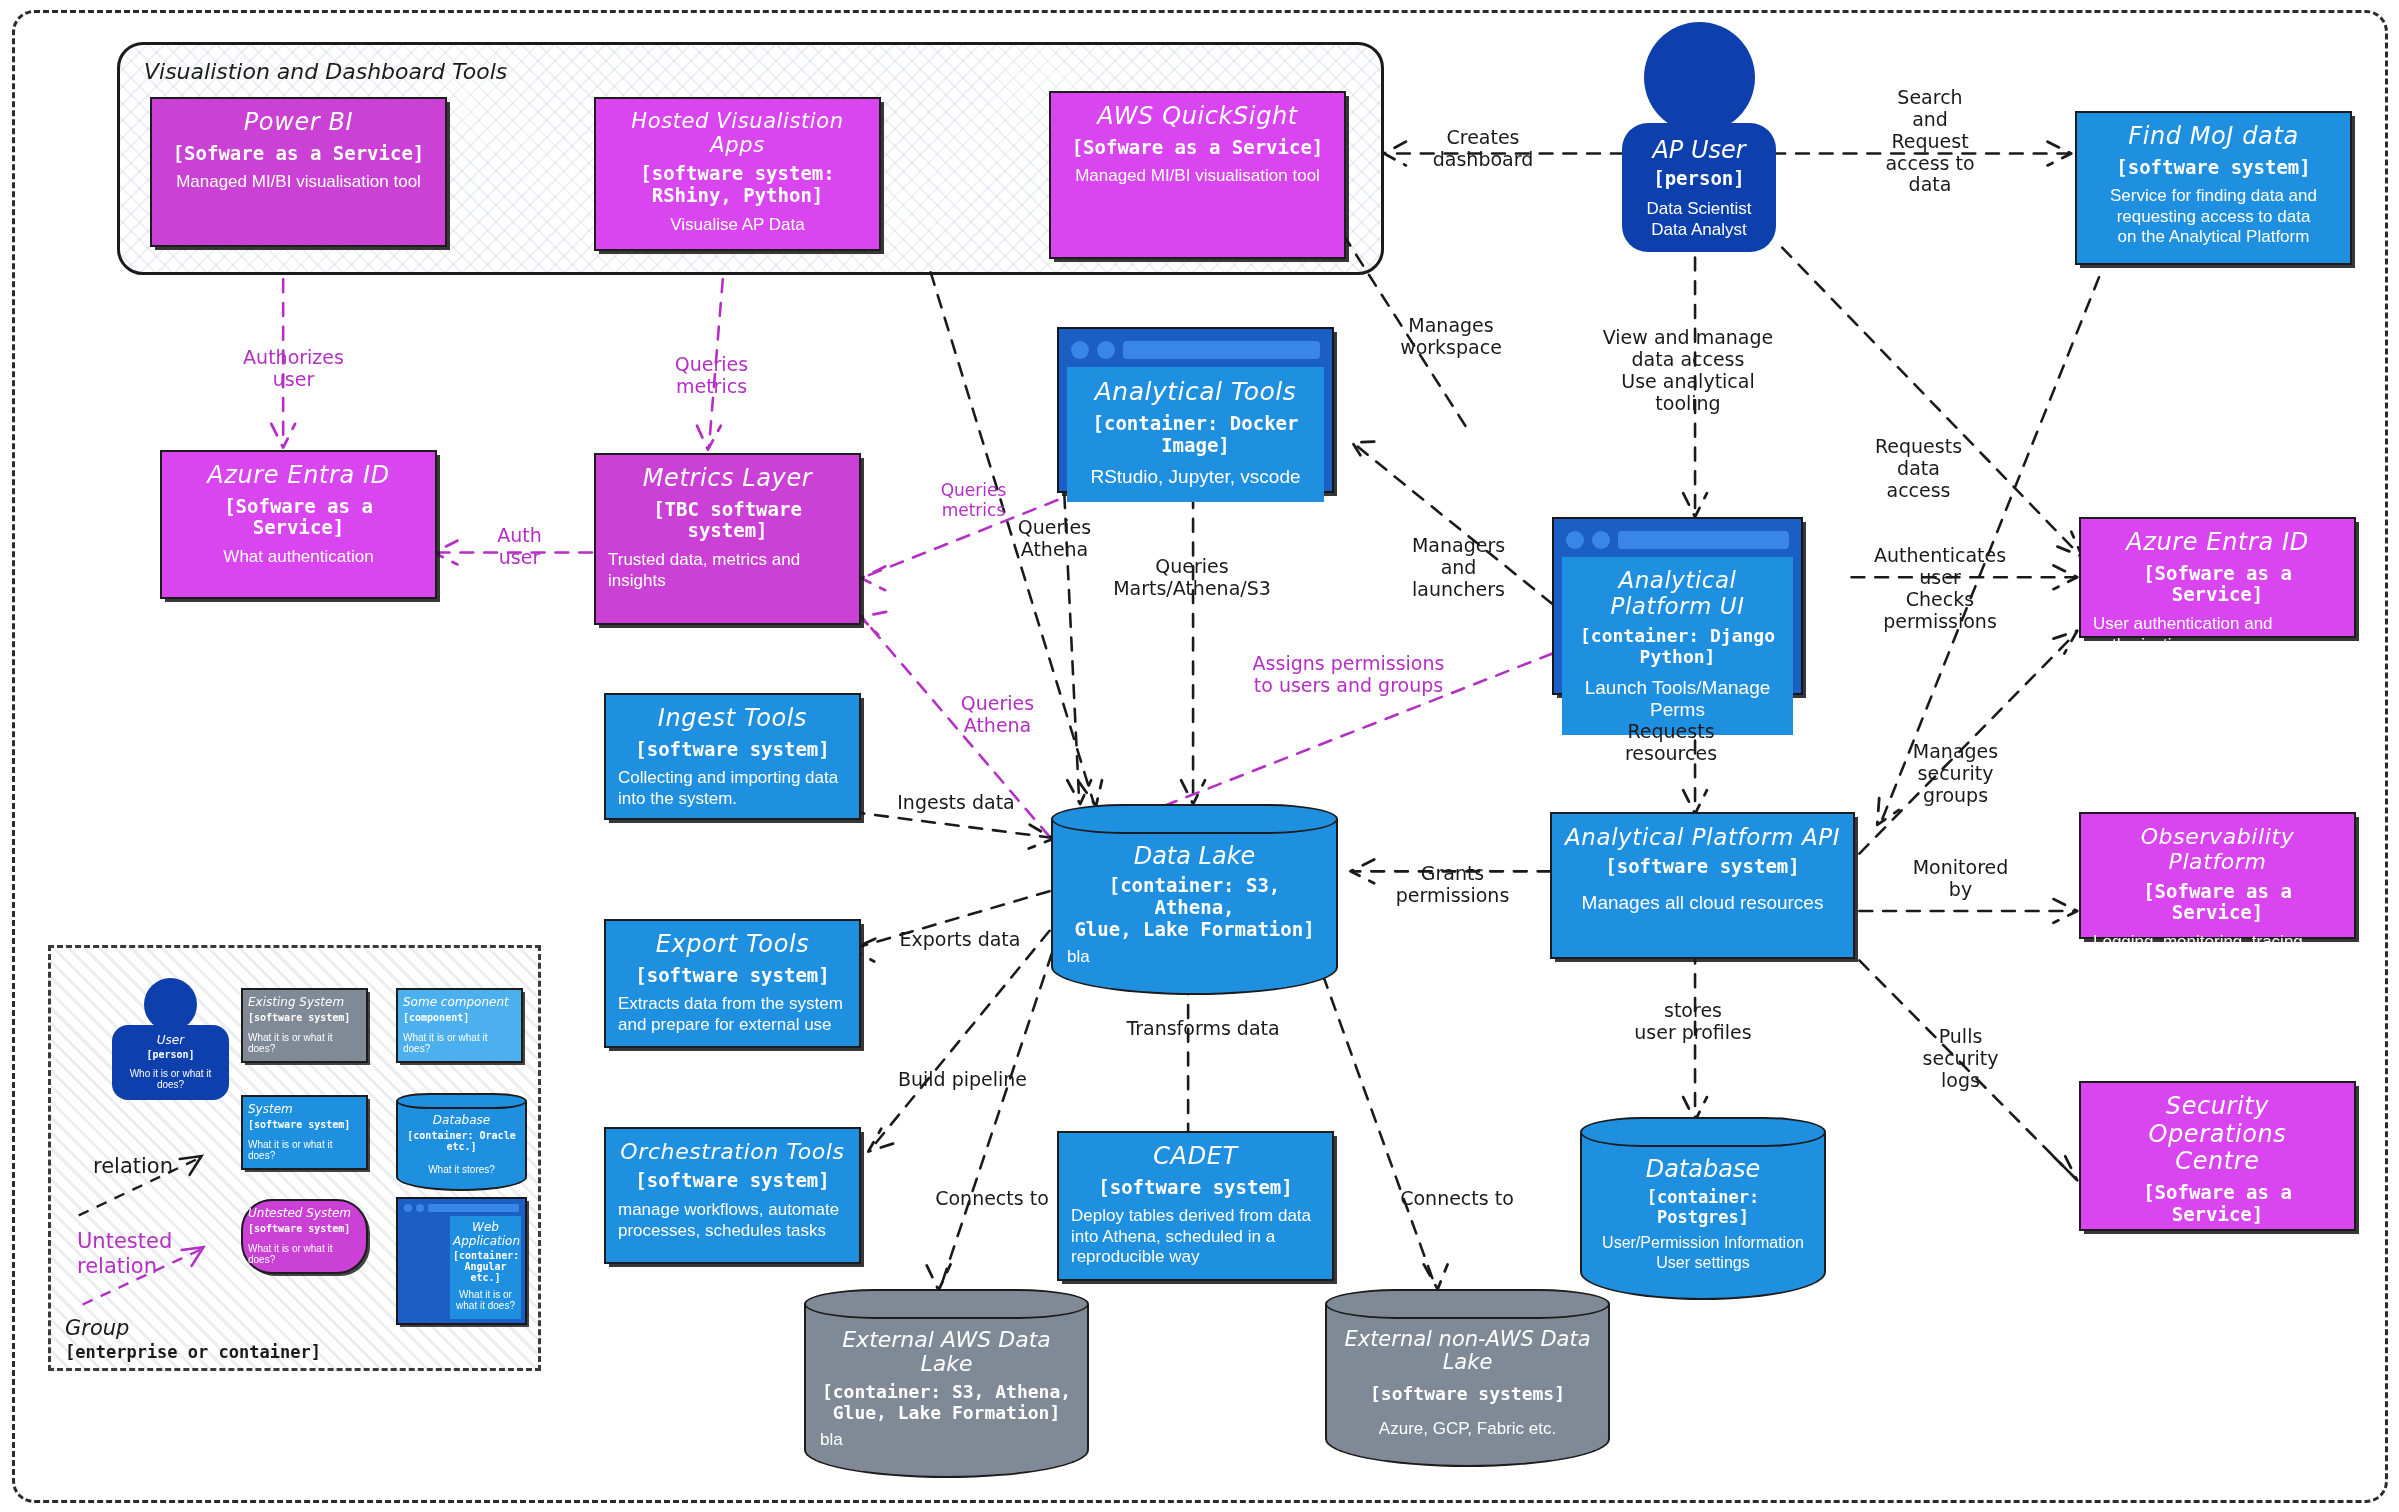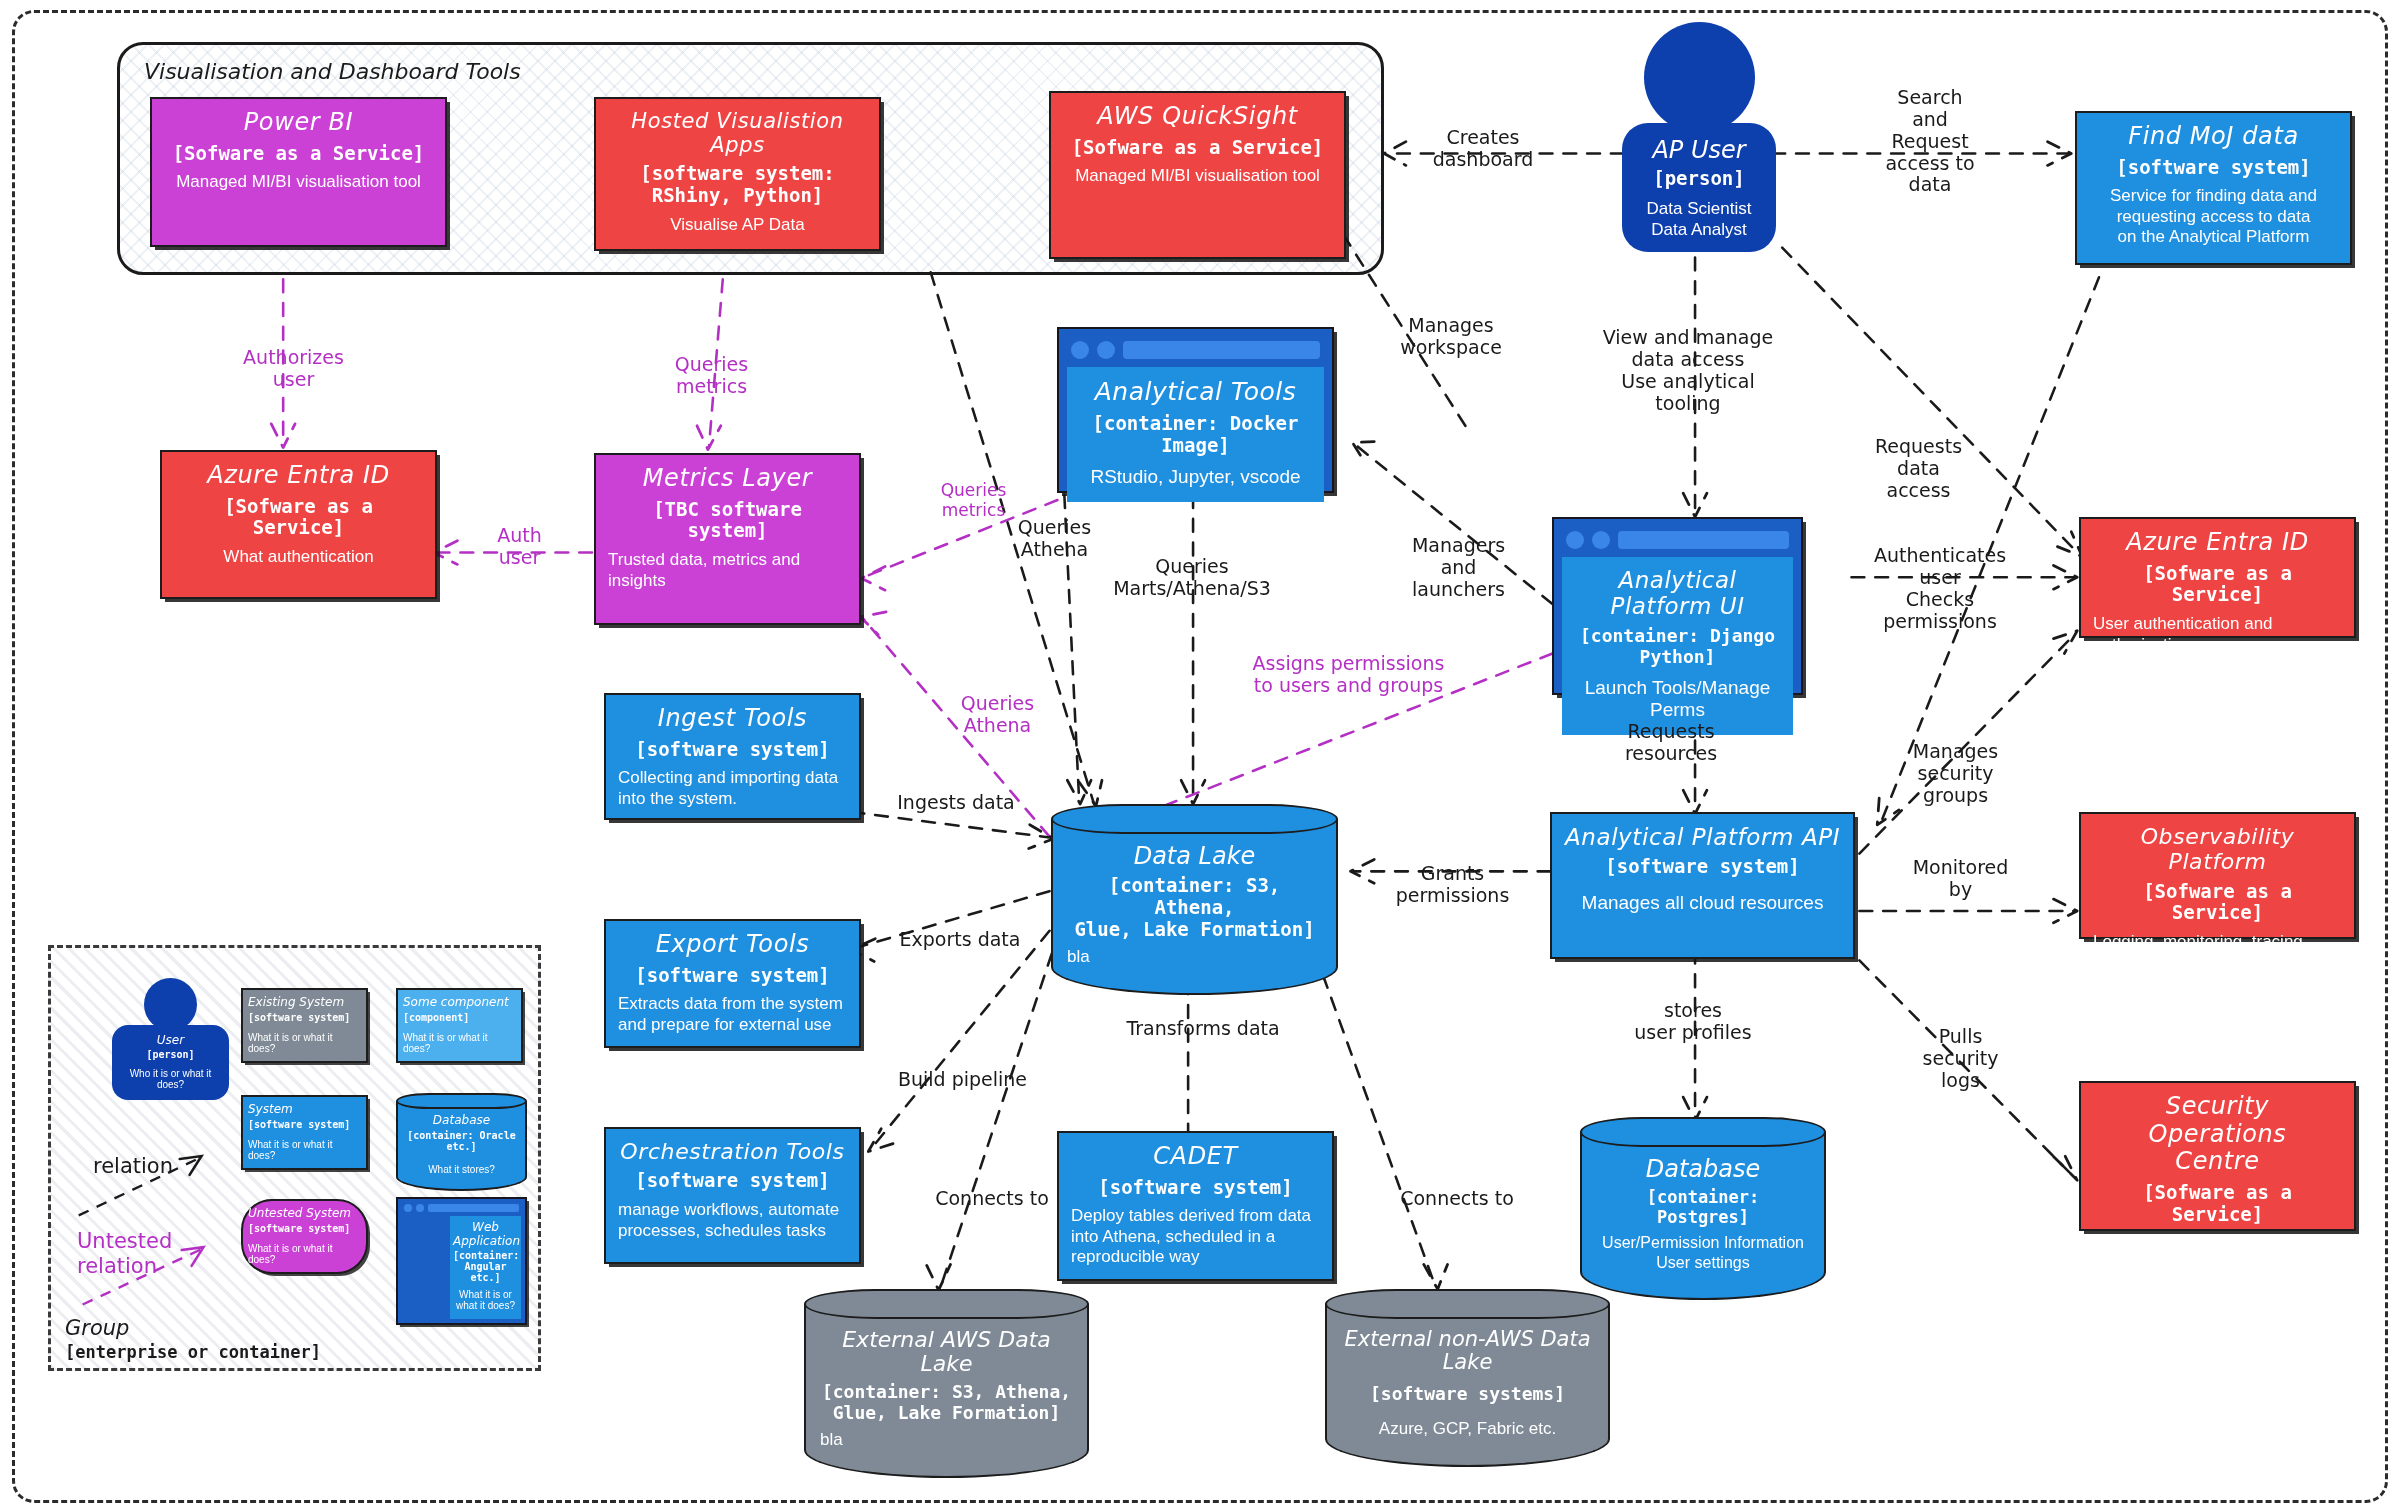--- a/index.html
+++ b/index.html
@@ -38,21 +38,21 @@
     font-family:"DejaVu Sans Mono", monospace;
     font-size:19px; font-weight:bold; line-height:1.15;
     margin-bottom:8px; white-space:pre-line;
   }
   .node .desc{
     font-family:"Liberation Sans", sans-serif;
     font-size:17px; line-height:1.2; white-space:pre-line;
   }
 
   .n-blue   { background:#1f8fe0; }
-  .n-grey   { background:#ef4444; }
+  .n-grey   { background:#d946ef; }
   .n-purple { background:#c13ecb; background:#cb41d6; }
 
   
   .person{
     position:absolute; z-index:6; text-align:center; color:#fff;
   }
   .person .head{
     width:111px;height:111px;border-radius:50%;background:#0d3fad;
     margin:0 auto -10px auto;position:relative;z-index:1;
   }
@@ -239,21 +239,21 @@
     <path class="ah" d="M936 1278 L948 1303 L960 1277"></path>
 
     <path d="M1200 1148 L1200 940"></path>
     <path class="ah" d="M1188 962 L1200 938 L1212 962"></path>
 
     <path d="M1320 940 L1450 1300"></path>
     <path class="ah" d="M1438 1277 L1452 1302 L1462 1277"></path>
   </svg>
 
   <div class="group-vis">
-    <div class="glabel">Visualisation and Dashboard Tools</div>
+    <div class="glabel">Visualistion and Dashboard Tools</div>
   </div>
 
   <div class="node n-purple" style="left:150px;top:97px;width:297px;height:150px;">
     <div class="title">Power BI</div>
     <div class="meta">[Sofware as a Service]</div>
     <div class="desc">Managed MI/BI visualisation tool</div>
   </div>
 
   <div class="node n-grey" style="left:594px;top:97px;width:287px;height:154px;">
     <div class="title small" style="font-size:21px;">Hosted Visualistion Apps</div>

